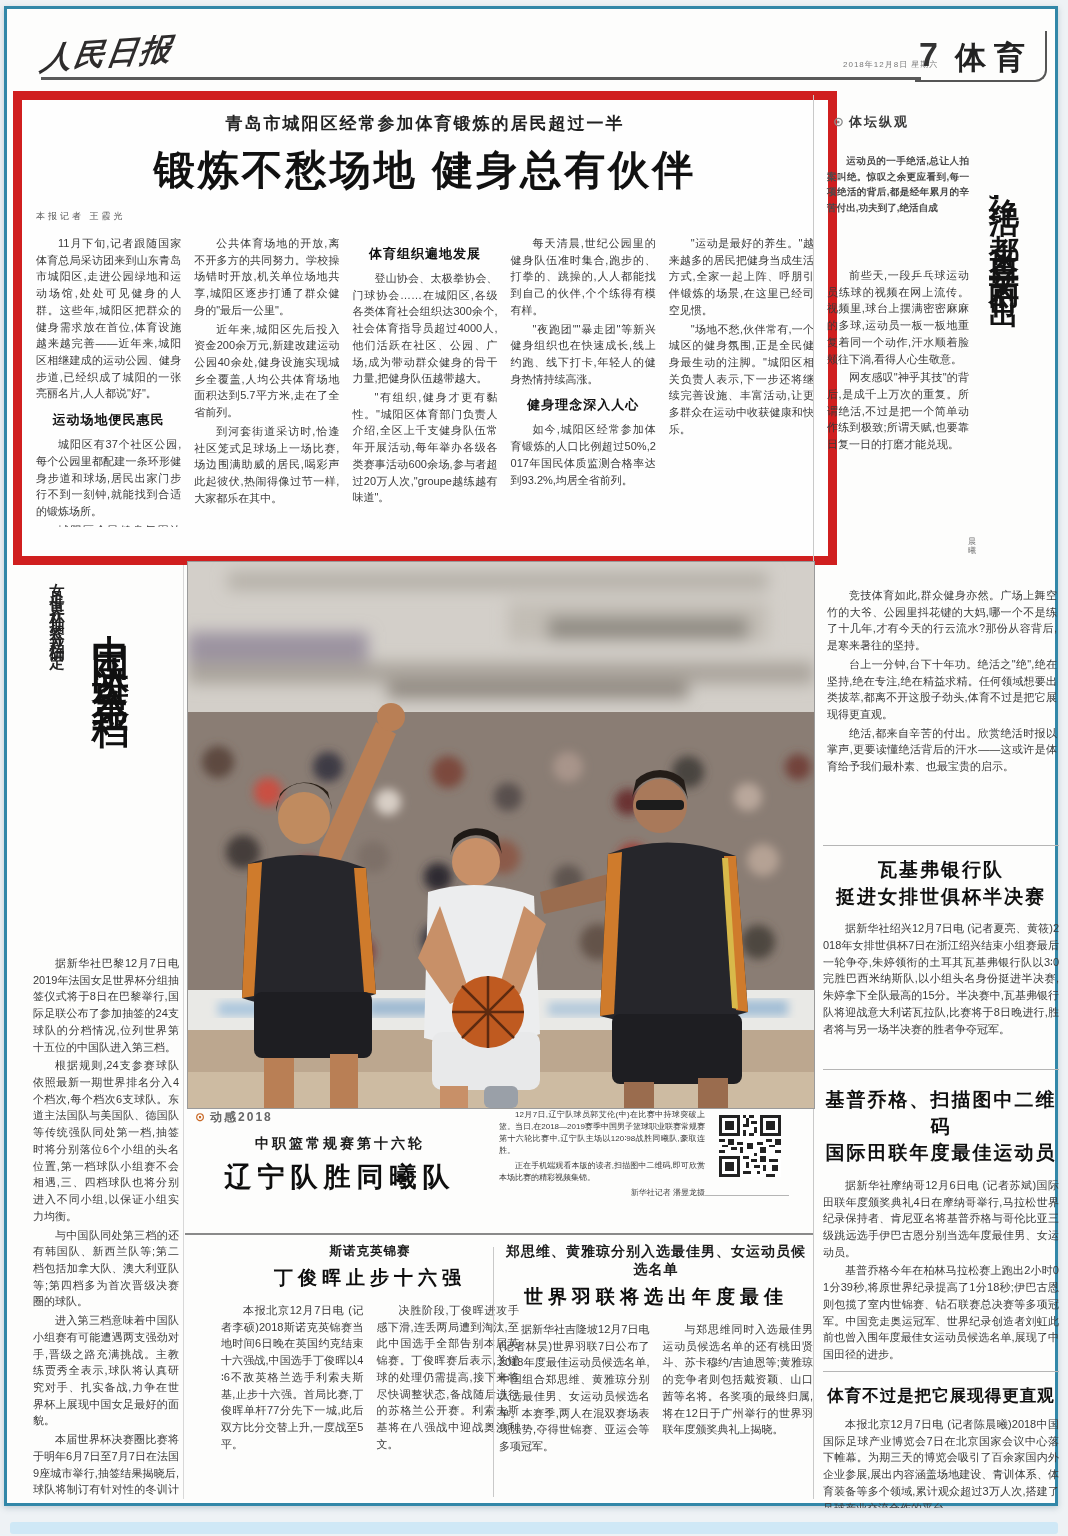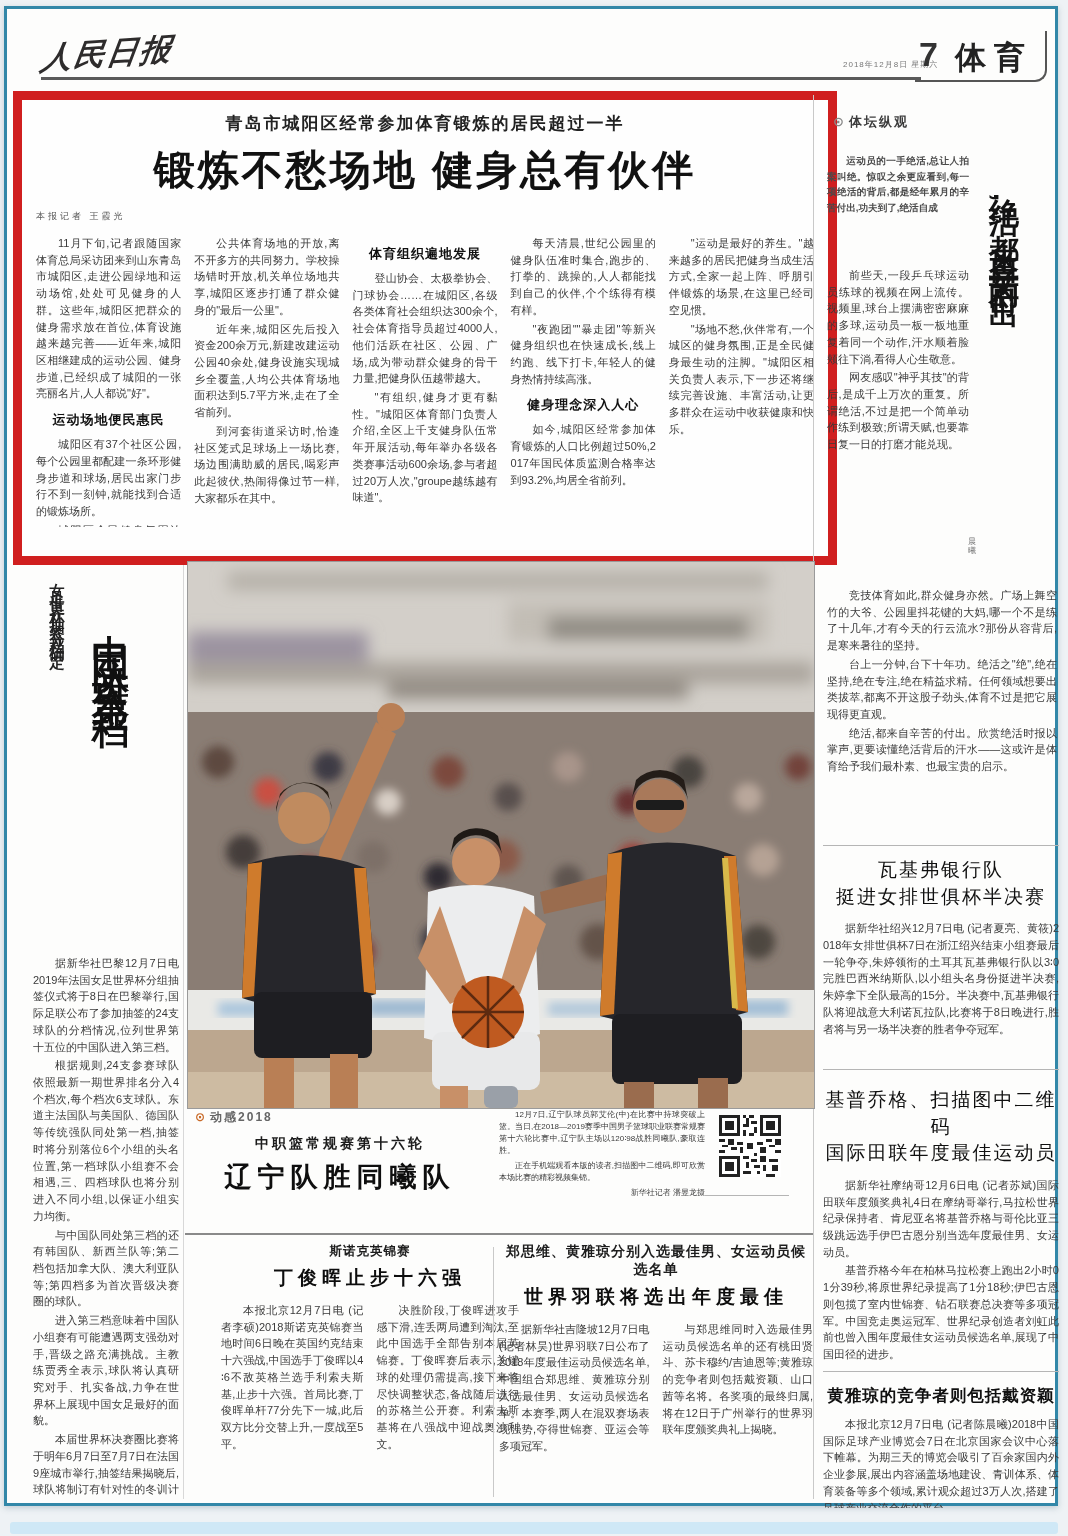--- a/index.html
+++ b/index.html
@@ -65,21 +65,21 @@
   
   .blk-kicker{font-size:12.5px;font-weight:800;color:#1d1d1d;text-align:center;letter-spacing:1px;}
   .blk-headline{font-size:19px;font-weight:700;color:#0d0d0d;text-align:center;letter-spacing:5px;margin-top:5px;}
   .twocol{display:flex;gap:13px;margin-top:11px;overflow:hidden;}
   .twocol>div{flex:1;min-width:0;}
   
   .col-label{font-size:13px;font-weight:800;color:#3c3c3c;letter-spacing:2px;}
   .col-intro{font-size:9.6px;line-height:1.62;color:#4a4a4a;font-weight:600;text-align:justify;text-indent:2em;word-break:break-all;}
   .rv-headline{writing-mode:vertical-rl;font-size:30px;font-weight:900;color:#131313;letter-spacing:9px;}
   .rv-author{writing-mode:vertical-rl;font-size:8px;color:#777;letter-spacing:3px;}
-  .r-head{font-size:19px;font-weight:400;color:#101010;text-align:center;letter-spacing:2px;line-height:1.4;}
+  .r-head{font-size:19px;font-weight:700;color:#101010;text-align:center;letter-spacing:2px;line-height:1.4;}
   .r-head-s{font-size:16.5px;font-weight:900;color:#101010;text-align:center;letter-spacing:1px;}
 </style>
 </head>
 <body>
 
 <div class="page">
 
   <div class="abs logo">人民日报</div>
   <div class="abs mast-rule"></div>
   <div class="abs date-line">2018年12月8日 星期六</div>
@@ -387,21 +387,21 @@
       <div class="r-head">基普乔格、扫描图中二维码</div>
       <div class="r-head">国际田联年度最佳运动员</div>
       <div class="paras smallbody" style="margin-top:10px;height:212px;">
           <p>据新华社摩纳哥12月6日电 (记者苏斌)国际田联年度颁奖典礼4日在摩纳哥举行,马拉松世界纪录保持者、肯尼亚名将基普乔格与哥伦比亚三级跳远选手伊巴古恩分别当选年度最佳男、女运动员。</p>
           <p>基普乔格今年在柏林马拉松赛上跑出2小时01分39秒,将原世界纪录提高了1分18秒;伊巴古恩则包揽了室内世锦赛、钻石联赛总决赛等多项冠军。中国竞走奥运冠军、世界纪录创造者刘虹此前也曾入围年度最佳女运动员候选名单,展现了中国田径的进步。</p>
         </div>
     </div>
 
     <div class="hdiv" style="position:absolute;left:0;top:1270px;width:236px;"></div>
     <div style="position:absolute;left:0;top:1284px;width:236px;">
-      <div class="r-head-s">黄雅琼的竞争者则包括戴资颖</div>
+      <div class="r-head-s">体育不过是把它展现得更直观</div>
       <div class="paras smallbody" style="margin-top:9px;height:92px;">
           <p>本报北京12月7日电 (记者陈晨曦)2018中国国际足球产业博览会7日在北京国家会议中心落下帷幕。为期三天的博览会吸引了百余家国内外企业参展,展出内容涵盖场地建设、青训体系、体育装备等多个领域,累计观众超过3万人次,搭建了足球产业交流合作的平台。</p>
         </div>
     </div>
   </div>
 
 </div>
 
 <div class="bottom-strip"></div>
 

